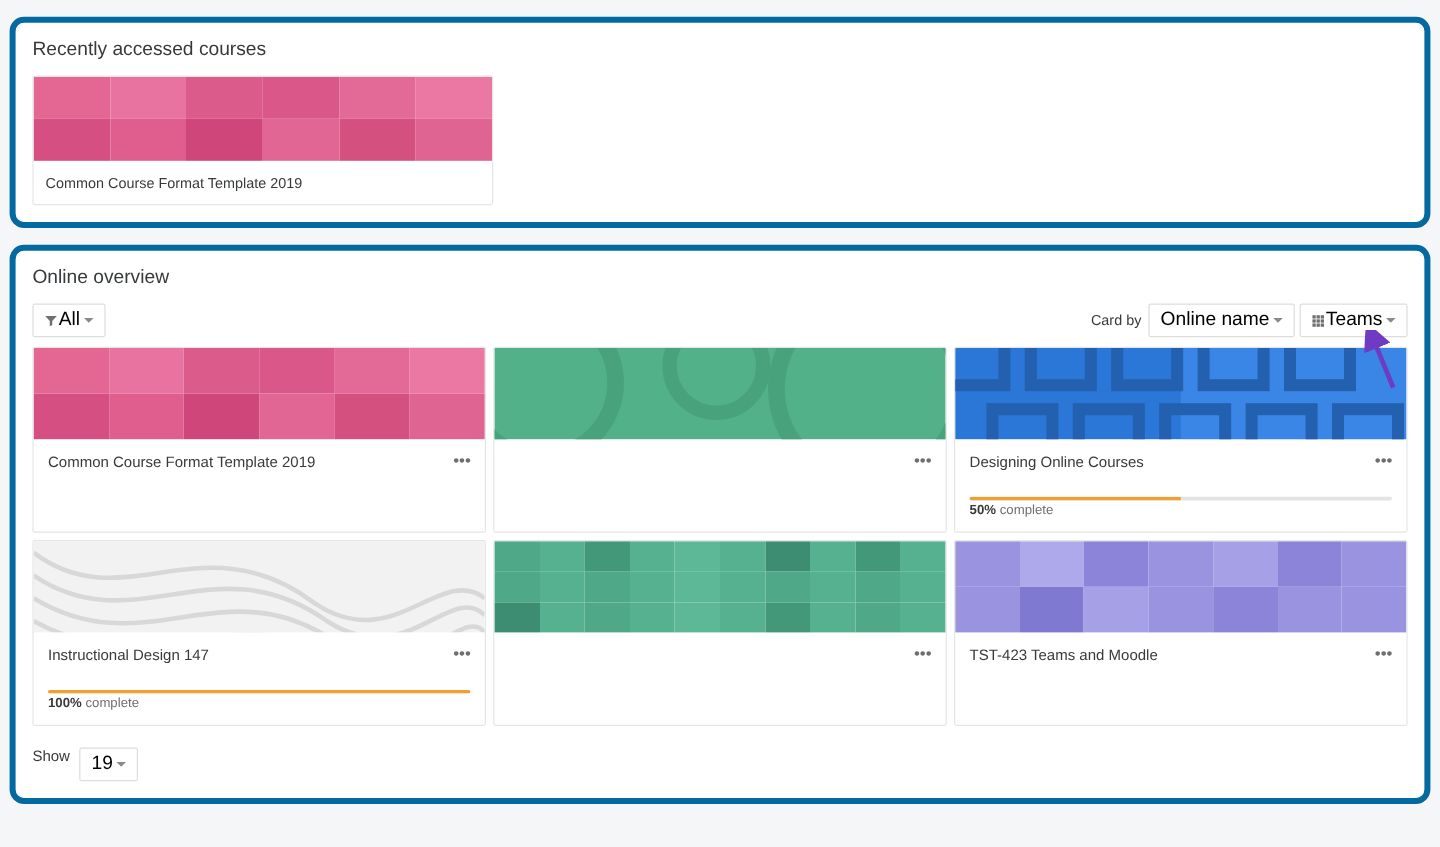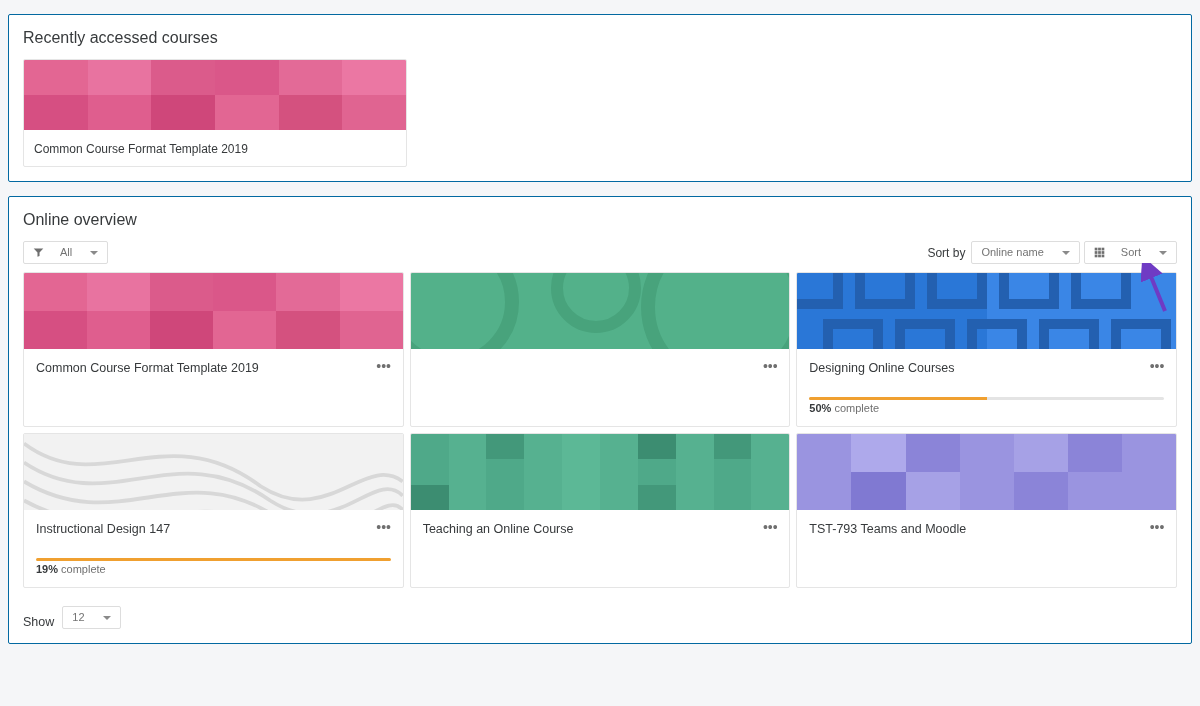--- a/index.html
+++ b/index.html
@@ -5,22 +5,22 @@
   * { box-sizing: border-box; margin: 0; padding: 0; }
   body {
     font-family: -apple-system, BlinkMacSystemFont, "Segoe UI", Helvetica, Arial, sans-serif;
     background: #f5f6f8;
     color: #373a3c;
     font-size: 13px;
   }
   .page { padding: 0 8px 40px 8px; }
   .panel {
     background: #fff;
-    border: 1px solid #0369a1;
-    border-radius: 2px;
+    border: 5px solid #0369a1;
+    border-radius: 12px;
     margin-top: 14px;
     padding: 14px;
   }
   .panel h2 {
     font-size: 16px;
     font-weight: 400;
     color: #373a3c;
     margin-bottom: 12px;
   }
 
@@ -44,26 +44,26 @@
     display: flex;
     align-items: center;
     font-size: 12px;
     margin-bottom: 8px;
     position: relative;
   }
   .btn {
     border: 1px solid #ddd;
     background: #fff;
     padding: 5px 9px;
-    font-size: 11px;
-    color: #737373;
+    font-size: 16px;
+    color: #000000;
     border-radius: 2px;
     display: inline-flex;
     align-items: center;
-    gap: 16px;
+    gap: 1px;
     cursor: pointer;
     line-height: 1;
   }
   .caret {
     width: 0; height: 0;
     border-left: 4px solid transparent;
     border-right: 4px solid transparent;
     border-top: 4px solid #8a8a8a;
     margin-left: 2px;
   }
@@ -116,21 +116,21 @@
     margin-top: 2px;
     font-size: 11px;
     color: #6f6f6f;
   }
   .progress-text b { color:#373a3c; font-weight:600; }
 
   
   .show-row {
     margin-top: 18px;
     display:flex;
-    align-items:flex-end;
+    align-items:flex-start;
     gap:8px;
     font-size:12.5px;
   }
 
   
   .thumb-pink-tiles {
     display:grid;
     grid-template-columns: repeat(6, 1fr);
     grid-template-rows: 1fr 1fr;
     height:100%;
@@ -262,40 +262,40 @@
           <svg viewBox="0 0 16 16" fill="#6f6f6f">
               <path d="M1 2h14l-5.5 6v5l-3 1v-6z"></path>
             </svg>
         </span>
         <span>All</span>
         <span class="caret"></span>
       </button>
 
       <span class="spacer"></span>
 
-      <span class="sortby-label">Sort by</span>
+      <span class="sortby-label">Card by</span>
       <button class="btn">
         <span>Online name</span>
         <span class="caret"></span>
       </button>
       <button class="btn" style="margin-left:4px;">
         <span class="icon-grid">
           <svg viewBox="0 0 16 16" fill="#6f6f6f">
             <rect x="1" y="1" width="4" height="4"></rect>
               <rect x="6" y="1" width="4" height="4"></rect>
               <rect x="11" y="1" width="4" height="4"></rect>
             <rect x="1" y="6" width="4" height="4"></rect>
               <rect x="6" y="6" width="4" height="4"></rect>
               <rect x="11" y="6" width="4" height="4"></rect>
             <rect x="1" y="11" width="4" height="4"></rect>
               <rect x="6" y="11" width="4" height="4"></rect>
               <rect x="11" y="11" width="4" height="4"></rect>
           </svg>
         </span>
-        <span>Sort</span>
+        <span>Teams</span>
         <span class="caret"></span>
       </button>
 
       <svg class="annot-arrow" viewBox="0 0 30 50">
         <defs>
           <marker id="ah" markerWidth="6" markerHeight="6" refX="3" refY="3" orient="auto">
             <path d="M0,0 L6,3 L0,6 z" fill="#6f3bc4"></path>
           </marker>
         </defs>
         <line x1="24" y1="48" x2="6" y2="4" stroke="#6f3bc4" stroke-width="4" marker-end="url(#ah)"></line>
@@ -371,21 +371,21 @@
             <path d="M0,70 C110,130 180,40 280,110" fill="none" stroke="#d8d8d8" stroke-width="4"></path>
           </svg>
         </div>
         <div class="more-btn">•••</div>
         <div class="card-body">
           <div class="card-title">Instructional Design 147</div>
           <div class="progress-wrap">
             <div class="progress-bar">
                 <div class="fill" style="width:100%"></div>
               </div>
-            <div class="progress-text"><b>19%</b> complete</div>
+            <div class="progress-text"><b>100%</b> complete</div>
           </div>
         </div>
       </div>
 
       <div class="course-card">
         <div class="thumb thumb-green-tiles">
           <div></div>
             <div></div>
             <div></div>
             <div></div>
@@ -410,52 +410,49 @@
             <div></div>
             <div></div>
             <div></div>
             <div></div>
             <div></div>
             <div></div>
             <div></div>
             <div></div>
         </div>
         <div class="more-btn">•••</div>
+      </div>
+
+      <div class="course-card">
+        <div class="thumb thumb-purple-tiles">
+          <div></div>
+            <div></div>
+            <div></div>
+            <div></div>
+            <div></div>
+            <div></div>
+            <div></div>
+          <div></div>
+            <div></div>
+            <div></div>
+            <div></div>
+            <div></div>
+            <div></div>
+            <div></div>
+        </div>
+        <div class="more-btn">•••</div>
         <div class="card-body">
-          <div class="card-title">Teaching an Online Course</div>
-        </div>
-      </div>
-
-      <div class="course-card">
-        <div class="thumb thumb-purple-tiles">
-          <div></div>
-            <div></div>
-            <div></div>
-            <div></div>
-            <div></div>
-            <div></div>
-            <div></div>
-          <div></div>
-            <div></div>
-            <div></div>
-            <div></div>
-            <div></div>
-            <div></div>
-            <div></div>
-        </div>
-        <div class="more-btn">•••</div>
-        <div class="card-body">
-          <div class="card-title">TST-793 Teams and Moodle</div>
+          <div class="card-title">TST-423 Teams and Moodle</div>
         </div>
       </div>
 
     </div>
 
     <div class="show-row">
       <span>Show</span>
       <button class="btn">
-        <span>12</span>
+        <span>19</span>
         <span class="caret"></span>
       </button>
     </div>
 
   </section>
 </div>
 
 </body></html>

